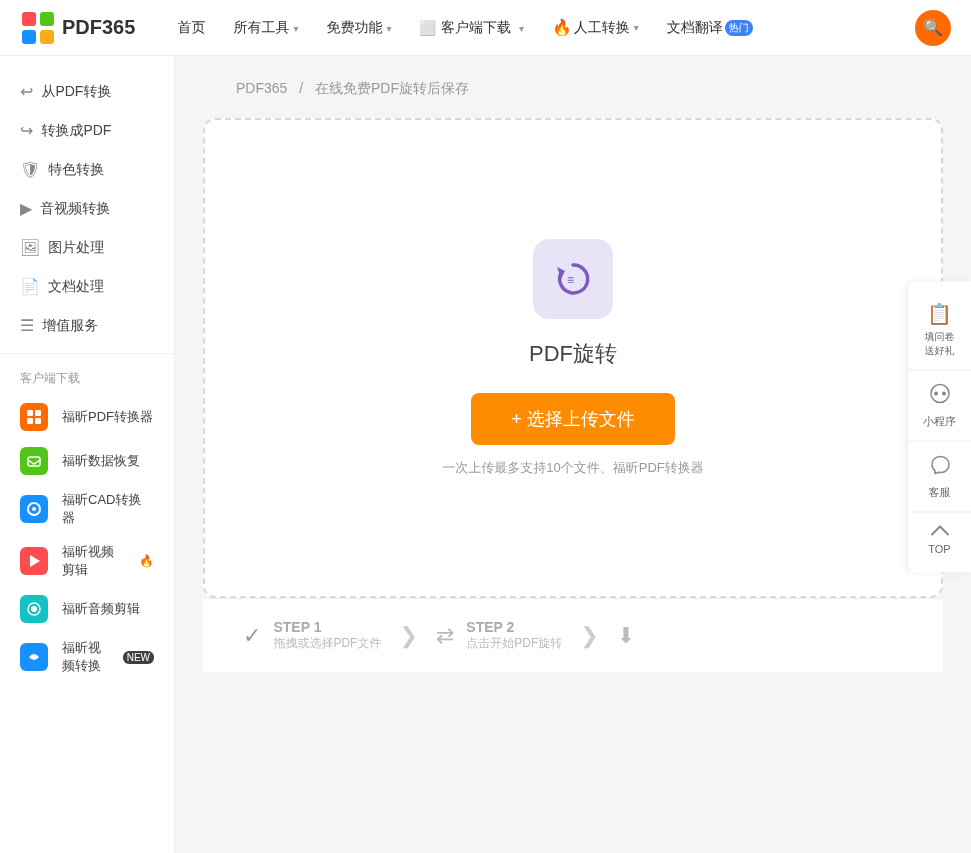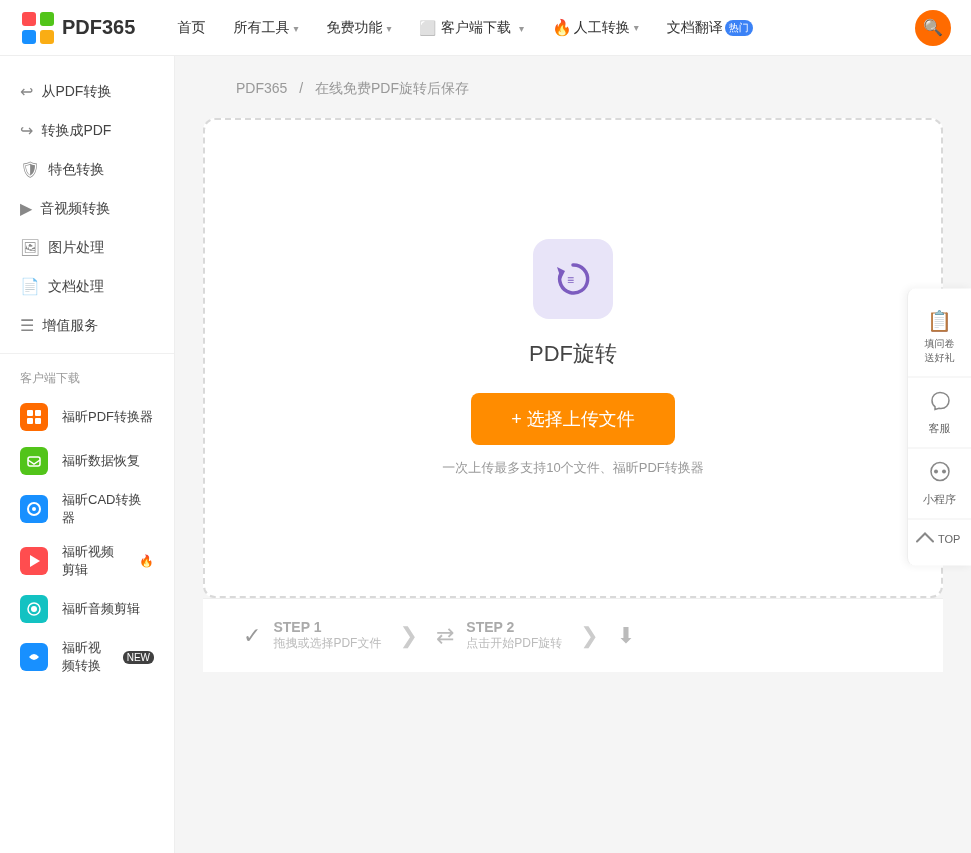--- a/index.html
+++ b/index.html
@@ -275,20 +275,21 @@
       cursor: pointer;
       font-size: 11px;
       color: #666;
       gap: 4px;
       border-bottom: 1px solid #f0f0f0;
     }
     .float-item:last-child { border-bottom: none; }
     .float-icon { font-size: 20px; color: #888; }
     .float-top {
       display: flex;
+      flex-direction: column;
       align-items: center;
       padding: 10px 6px;
       cursor: pointer;
       font-size: 11px;
       color: #666;
       gap: 2px;
     }
 
     
     .main::-webkit-scrollbar { width: 6px; }
@@ -483,34 +484,34 @@
 
 <div class="right-float">
   <div class="float-item">
     <span class="float-icon">📋</span>
     <span style="text-align:center;font-size:10px;color:#666;white-space:pre-line;">填问卷
 送好礼</span>
   </div>
   <div class="float-item">
     <span class="float-icon">
       <svg width="22" height="22" viewBox="0 0 22 22">
-          <path d="M11 3 C6.5 3 3 6.5 3 11 C3 13.5 4.2 15.8 6 17.2 L6 20 L10 18.8 C10.6 18.9 11.3 19 12 19 C16.5 19 20 15.5 20 11 C20 6.5 16.5 3 11 3Z" fill="none" stroke="#888" stroke-width="1.5"></path>
-        </svg>
-    </span>
-    <span style="font-size:11px;color:#666;">客服</span>
-  </div>
-  <div class="float-item">
-    <span class="float-icon">
-      <svg width="22" height="22" viewBox="0 0 22 22">
           <circle cx="11" cy="11" r="9" fill="none" stroke="#888" stroke-width="1.5"></circle>
           <circle cx="7" cy="11" r="2" fill="#888"></circle>
           <circle cx="15" cy="11" r="2" fill="#888"></circle>
         </svg>
     </span>
     <span style="font-size:11px;color:#666;">小程序</span>
+  </div>
+  <div class="float-item">
+    <span class="float-icon">
+      <svg width="22" height="22" viewBox="0 0 22 22">
+          <path d="M11 3 C6.5 3 3 6.5 3 11 C3 13.5 4.2 15.8 6 17.2 L6 20 L10 18.8 C10.6 18.9 11.3 19 12 19 C16.5 19 20 15.5 20 11 C20 6.5 16.5 3 11 3Z" fill="none" stroke="#888" stroke-width="1.5"></path>
+        </svg>
+    </span>
+    <span style="font-size:11px;color:#666;">客服</span>
   </div>
   <div class="float-top">
     <span>
       <svg width="22" height="16" viewBox="0 0 22 16">
           <polyline points="3,12 11,4 19,12" fill="none" stroke="#888" stroke-width="2" stroke-linecap="round"></polyline>
         </svg>
     </span>
     <span style="font-size:11px;color:#666;">TOP</span>
   </div>
 </div>

